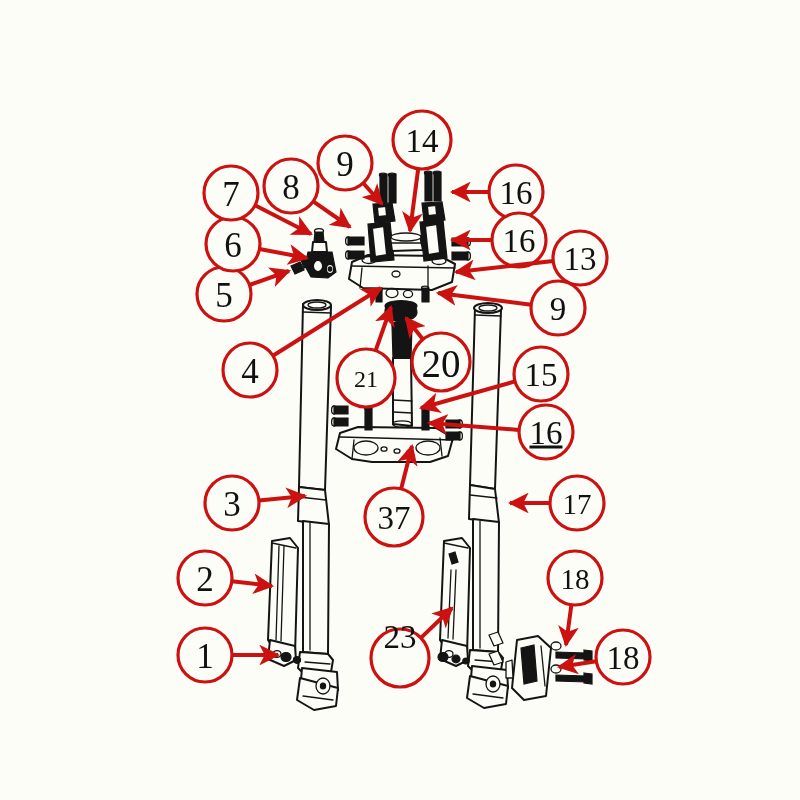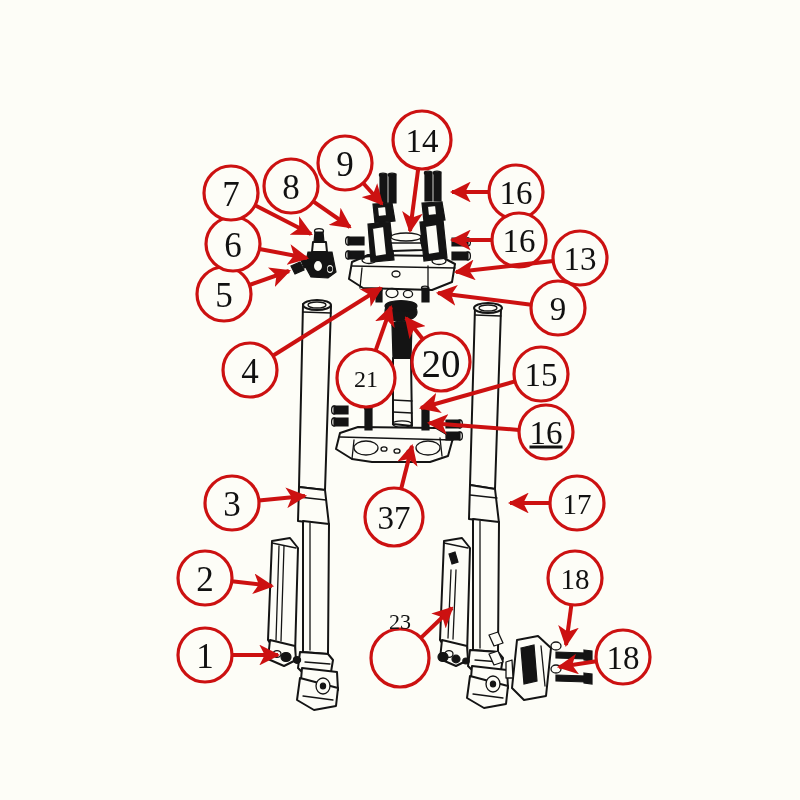--- a/index.html
+++ b/index.html
@@ -330,16 +330,16 @@
       <div class="callout-label" style="left: 580px; top: 259px; font-size: 33px;">13</div>
       <div class="callout-label" style="left: 558px; top: 309px; font-size: 33px;">9</div>
       <div class="callout-label" style="left: 541px; top: 375px; font-size: 33px;">15</div>
       <div class="callout-label" style="left: 546px; top: 433px; font-size: 33px; text-decoration: underline;">16</div>
       <div class="callout-label" style="left: 577px; top: 504px; font-size: 29px;">17</div>
       <div class="callout-label" style="left: 575px; top: 579px; font-size: 29px;">18</div>
       <div class="callout-label" style="left: 623px; top: 658px; font-size: 33px;">18</div>
       <div class="callout-label" style="left: 441px; top: 363px; font-size: 39px;">20</div>
       <div class="callout-label" style="left: 366px; top: 379px; font-size: 24px;">21</div>
       <div class="callout-label" style="left: 394px; top: 518px; font-size: 33px;">37</div>
-      <div class="callout-label" style="left: 400px; top: 622px; font-size: 22px;">23</div>
+      <div class="callout-label" style="left: 400px; top: 637px; font-size: 33px;">23</div>
     </div>
 
 </div>
 
 </body></html>

